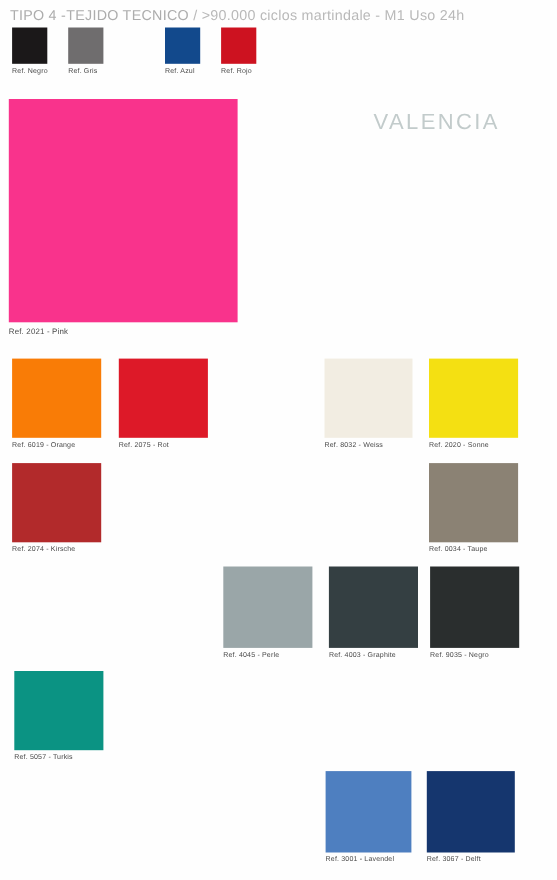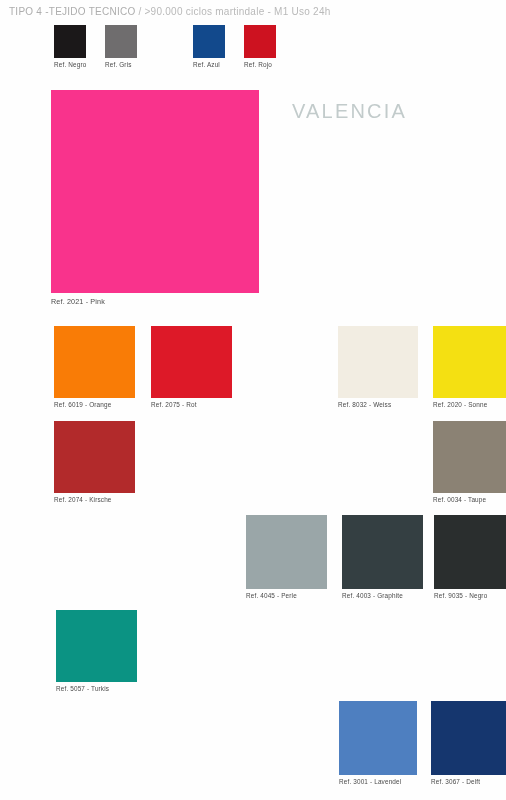--- a/index.html
+++ b/index.html
@@ -21,33 +21,32 @@
     width: 506px;
     height: 800px;
     background: #fefefe;
   }
 
   
   .header-note {
     position: absolute;
     left: 9px;
     top: 6px;
-    font-size: 10px;
+    font-size: 13px;
     letter-spacing: 0.25px;
     color: #b9b9b9;
     white-space: nowrap;
   }
   .header-note .strong {
     color: #adadad;
   }
 
   
   .swatch-block {
     position: absolute;
-    margin-left: 43px;
   }
   .swatch {
     display: block;
     width: 100%;
     height: 100%;
     box-sizing: border-box;
   }
   .swatch-label {
     position: absolute;
     left: 0;
@@ -62,20 +61,21 @@
     font-size: 7.2px;
     margin-top: 4px;
   }
 
   
   .title-block {
     position: absolute;
     left: 292px;
     top: 100px;
     width: 210px;
+    text-align: center;
   }
   .title-collection {
     font-size: 20px;
     letter-spacing: 2.2px;
     color: #c2cbcb;
     line-height: 1.1;
     font-weight: 400;
   }
   .title-type {
     font-size: 40px;

